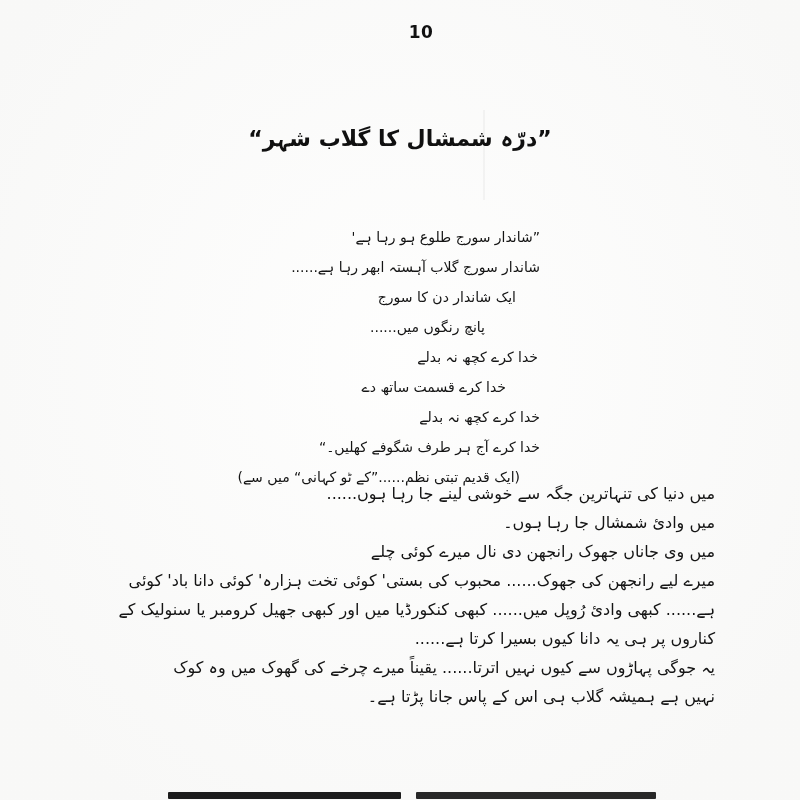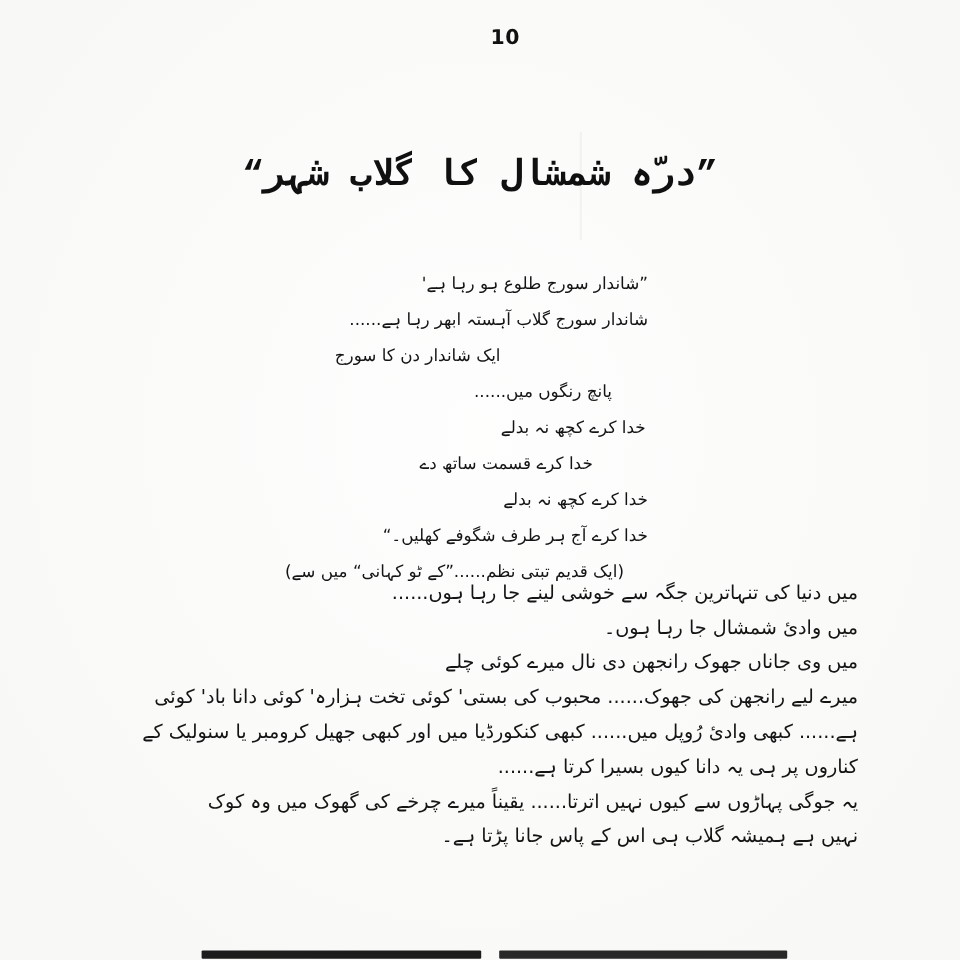--- a/index.html
+++ b/index.html
@@ -34,43 +34,42 @@
     color: #111;
     font-family: "DejaVu Sans", sans-serif;
   }
   .chapter-title {
     position: absolute;
     top: 126px;
     left: 0;
     width: 800px;
     text-align: center;
     direction: rtl;
-    font-size: 30px;
+    font-size: 22px;
     font-weight: bold;
     color: #101010;
     letter-spacing: 0px;
-    font-family: Liberation Mono, monospace;
   }
   .poem {
     position: absolute;
     top: 222px;
     right: 260px;
     left: 180px;
     direction: rtl;
     text-align: right;
     font-size: 14px;
     line-height: 30px;
     color: #141414;
     white-space: nowrap;
   }
   
-  .poem .poem-line:nth-child(3) { margin-left: 0; margin-right: 24px; text-align: center; }
-  .poem .poem-line:nth-child(4) { margin-right: 30px; }
+  .poem .poem-line:nth-child(3) { margin-left: 0; margin-right: 24px; }
+  .poem .poem-line:nth-child(4) { margin-right: 55px; }
   .poem .poem-line:nth-child(5) { margin-right: 2px; }
-  .poem .poem-line:nth-child(6) { margin-right: 46px; }
+  .poem .poem-line:nth-child(6) { margin-right: 34px; }
   .poem .poem-line:nth-child(9) { margin-right: 20px; }
   .prose {
     position: absolute;
     top: 479px;
     right: 85px;
     left: 60px;
     direction: rtl;
     font-size: 16px;
     line-height: 29px;
     color: #141414;

